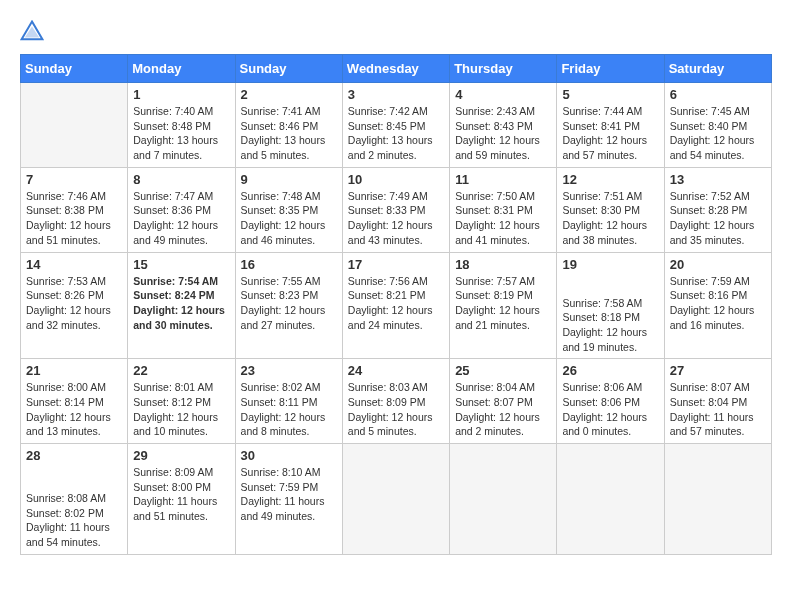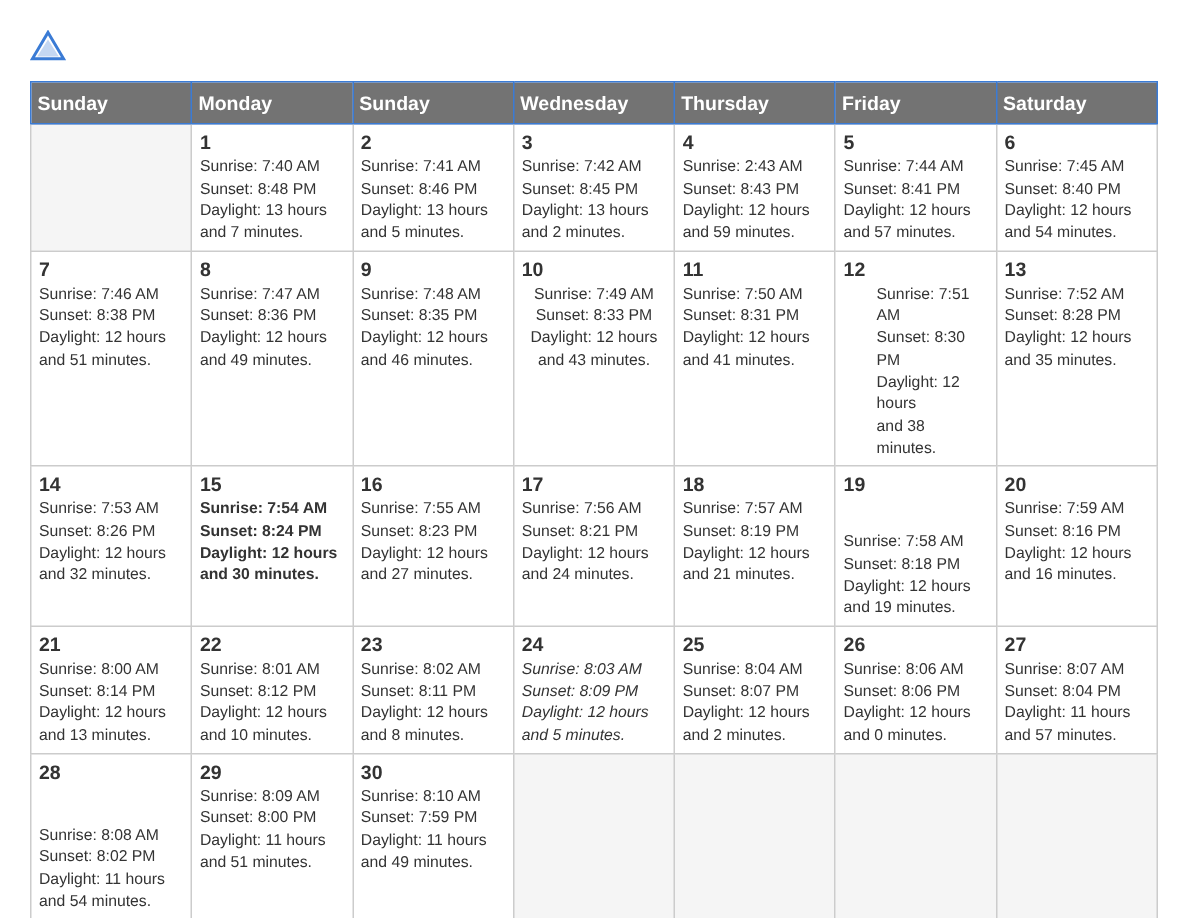--- a/index.html
+++ b/index.html
@@ -48,21 +48,21 @@
     .location-title {
       font-size: 16px;
       color: #444;
     }
     table {
       width: 100%;
       border-collapse: collapse;
       font-size: 11px;
     }
     thead tr th {
-      background: #737373;
+      background: #3b82f6;
       color: #fff;
       padding: 6px 4px;
       text-align: left;
       font-size: 13px;
       font-weight: bold;
       border: 1px solid #3a7bd5;
     }
     tbody tr td {
       border: 1px solid #ccc;
       vertical-align: top;
@@ -189,35 +189,35 @@
         </td>
         <td>
           <div class="day-number">9</div>
           <div class="day-info" style="white-space: pre-line;">Sunrise: 7:48 AM
 Sunset: 8:35 PM
 Daylight: 12 hours
 and 46 minutes.</div>
         </td>
         <td>
           <div class="day-number">10</div>
-          <div class="day-info" style="white-space: pre-line; text-align: center;">Sunrise: 7:49 AM
+          <div class="day-info" style="white-space: pre-line;">Sunrise: 7:49 AM
 Sunset: 8:33 PM
 Daylight: 12 hours
 and 43 minutes.</div>
         </td>
         <td>
           <div class="day-number">11</div>
           <div class="day-info" style="white-space: pre-line;">Sunrise: 7:50 AM
 Sunset: 8:31 PM
 Daylight: 12 hours
 and 41 minutes.</div>
         </td>
         <td>
           <div class="day-number">12</div>
-          <div class="day-info" style="white-space: pre-line; margin-left: 22px;">Sunrise: 7:51 AM
+          <div class="day-info" style="white-space: pre-line;">Sunrise: 7:51 AM
 Sunset: 8:30 PM
 Daylight: 12 hours
 and 38 minutes.</div>
         </td>
         <td>
           <div class="day-number">13</div>
           <div class="day-info" style="white-space: pre-line;">Sunrise: 7:52 AM
 Sunset: 8:28 PM
 Daylight: 12 hours
 and 35 minutes.</div>
@@ -291,21 +291,21 @@
         </td>
         <td>
           <div class="day-number">23</div>
           <div class="day-info" style="white-space: pre-line;">Sunrise: 8:02 AM
 Sunset: 8:11 PM
 Daylight: 12 hours
 and 8 minutes.</div>
         </td>
         <td>
           <div class="day-number">24</div>
-          <div class="day-info" style="white-space: pre-line; font-style: italic;">Sunrise: 8:03 AM
+          <div class="day-info" style="white-space: pre-line;">Sunrise: 8:03 AM
 Sunset: 8:09 PM
 Daylight: 12 hours
 and 5 minutes.</div>
         </td>
         <td>
           <div class="day-number">25</div>
           <div class="day-info" style="white-space: pre-line;">Sunrise: 8:04 AM
 Sunset: 8:07 PM
 Daylight: 12 hours
 and 2 minutes.</div>

